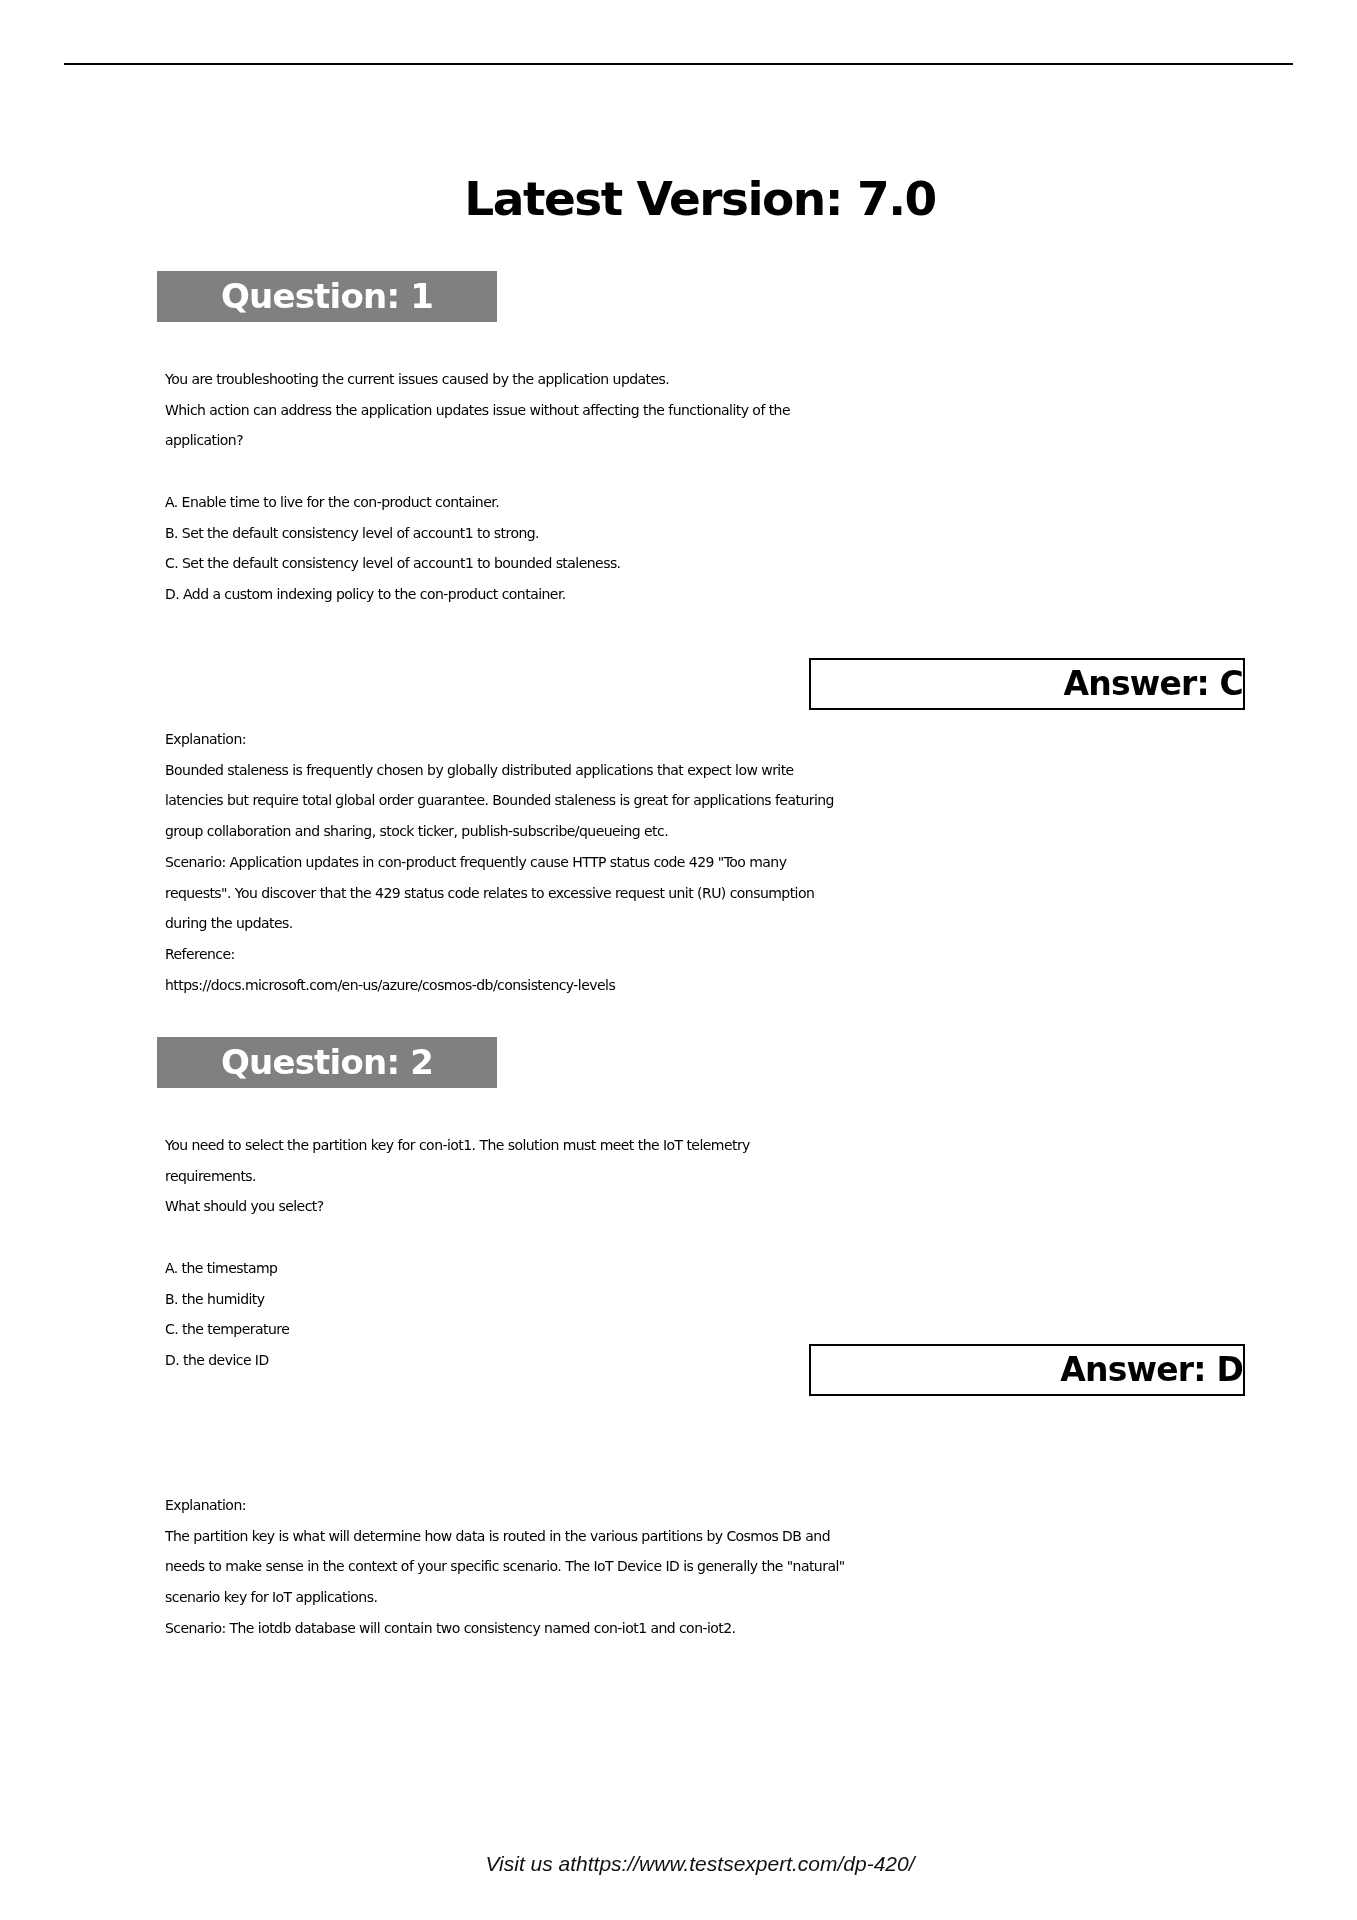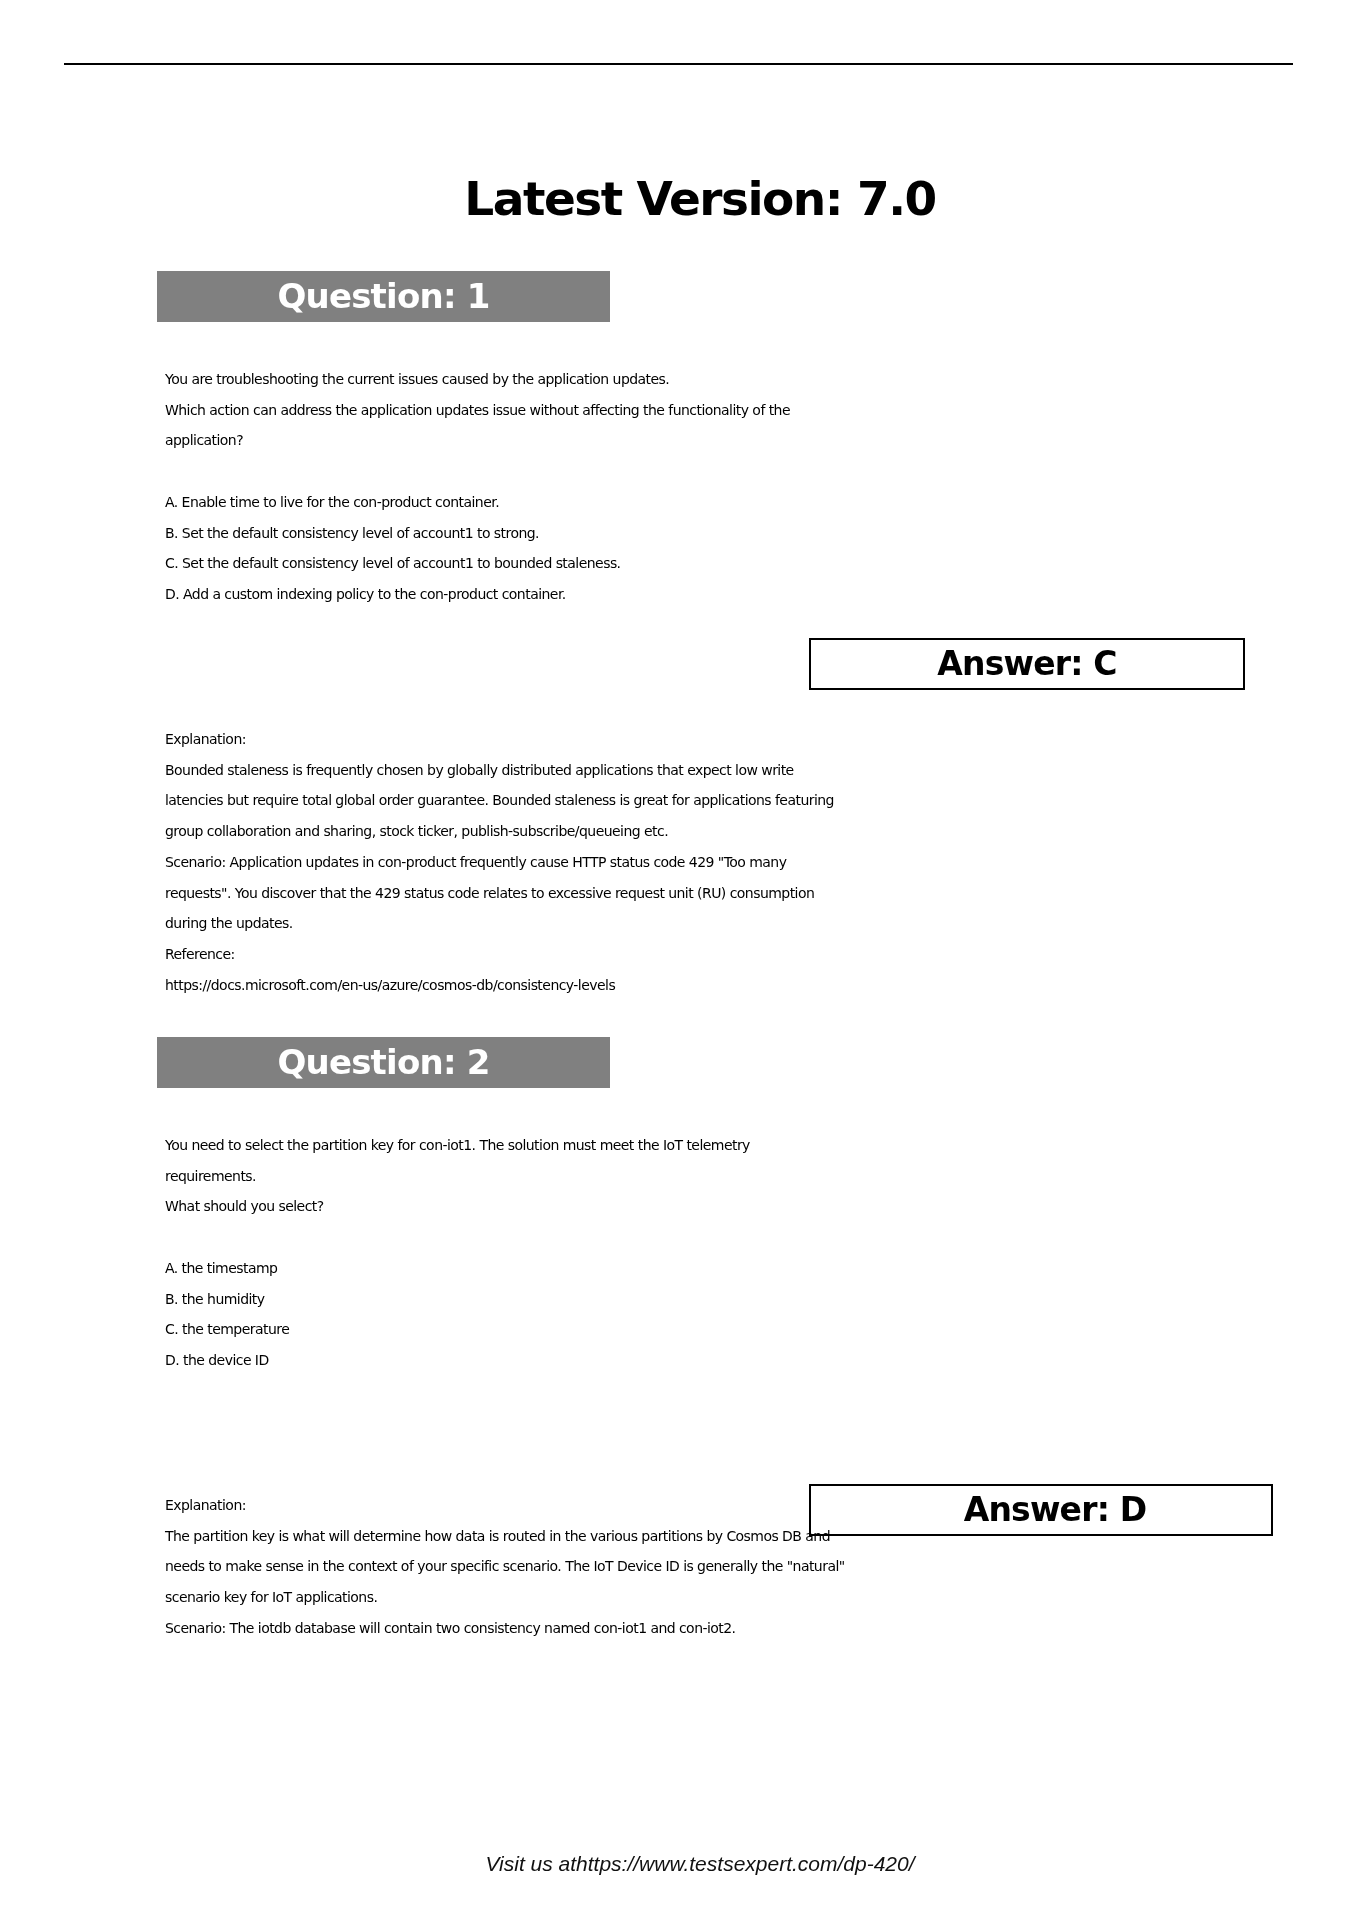--- a/index.html
+++ b/index.html
@@ -10,30 +10,30 @@
     .rule {
       position: absolute; left: 64px; top: 63px; width: 1229px; height: 0;
       border-top: 2px solid #000;
     }
     .title {
       position: absolute; left: 0; top: 168px; width: 1400px; text-align: center;
       font-family: "DejaVu Sans", sans-serif; font-weight: bold; font-size: 47px;
       letter-spacing: -1.5px; line-height: 62px;
     }
     .qbox {
-      position: absolute; left: 157px; width: 453px; height: 51px;
+      position: absolute; left: 157px; width: 340px; height: 51px;
       background: #808080; color: #fff;
       font-family: "DejaVu Sans", sans-serif; font-weight: bold; font-size: 34px;
       letter-spacing: -0.8px; line-height: 51px; text-align: center;
     }
     .abox {
       position: absolute; left: 809px; width: 432px; height: 48px;
       border: 2px solid #000; background: #fff;
       font-family: "DejaVu Sans", sans-serif; font-weight: bold; font-size: 33px;
-      letter-spacing: -0.8px; line-height: 48px; text-align: center;
+      letter-spacing: -0.8px; line-height: 48px; text-align: right; margin-top: 20px;
     }
     .block {
       position: absolute; left: 165px; width: 1120px;
       font-family: "DejaVu Sans", sans-serif; font-size: 14px;
       letter-spacing: -0.55px; line-height: 30.7px;
     }
     .block div { white-space: nowrap; }
     .gap { height: 30.7px; }
     .footer {
       position: absolute; left: 0; top: 1850px; width: 1400px; text-align: center;
@@ -89,21 +89,21 @@
   </div>
   <div class="gap"></div>
   <div>
     <div>A. the timestamp</div>
     <div>B. the humidity</div>
     <div>C. the temperature</div>
     <div>D. the device ID</div>
   </div>
 </div>
 
-<div class="abox" style="top:1484px;padding-left:28px;">Answer: D</div>
+<div class="abox" style="top:1324px;">Answer: D</div>
 
 <div class="block" style="top:1490px;">
   <div>Explanation:</div>
   <div>The partition key is what will determine how data is routed in the various partitions by Cosmos DB and</div>
   <div>needs to make sense in the context of your specific scenario. The IoT Device ID is generally the "natural"</div>
   <div>scenario key for IoT applications.</div>
   <div>Scenario: The iotdb database will contain two consistency named con-iot1 and con-iot2.</div>
 </div>
 
 <div class="footer">Visit us athttps://www.testsexpert.com/dp-420/</div>

